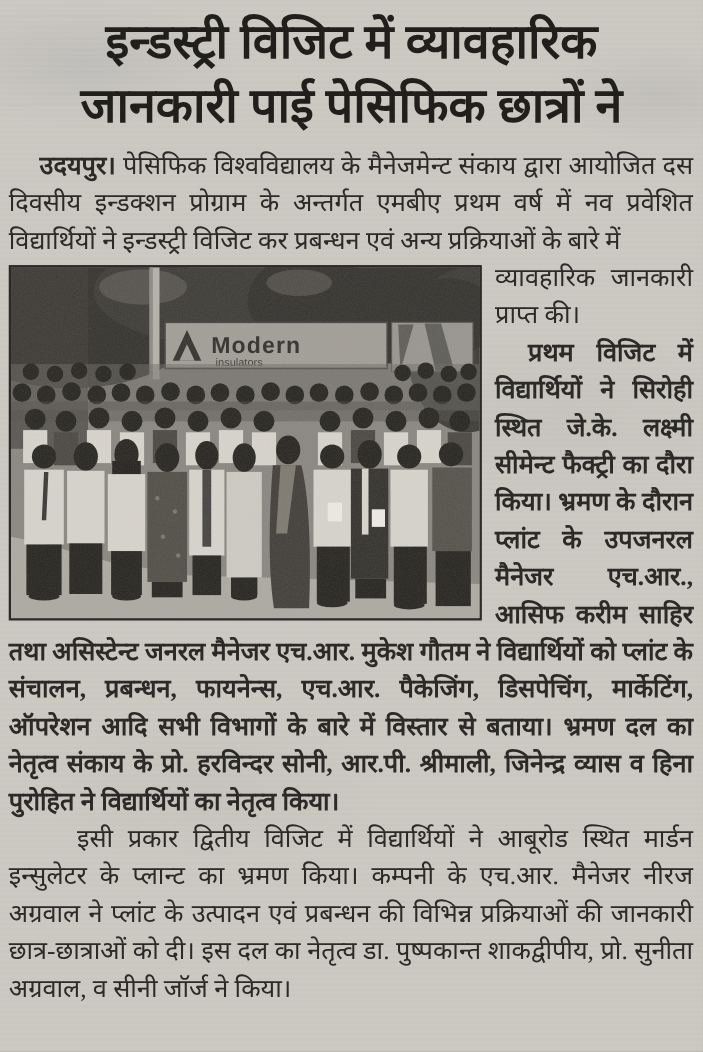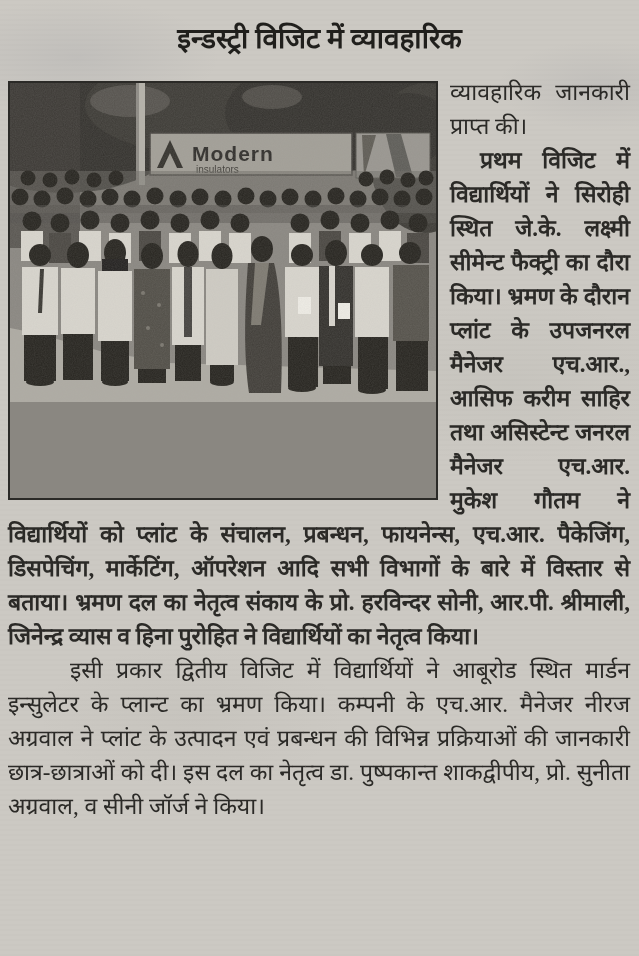--- a/index.html
+++ b/index.html
@@ -14,37 +14,37 @@
       radial-gradient(ellipse 160px 70px at 94% 9%, rgba(100,105,120,.10), transparent 65%),
       radial-gradient(ellipse 300px 140px at 80% 40%, rgba(125,130,120,.07), transparent 60%),
       radial-gradient(ellipse 260px 120px at 30% 75%, rgba(120,118,110,.06), transparent 60%),
       repeating-linear-gradient(0deg, rgba(0,0,0,.012) 0 2px, transparent 2px 5px);
     font-family:"Liberation Serif","DejaVu Serif",serif;
   }
   .headline{
     margin:0;padding:10px 6px 2px 6px;
     text-align:center;
     color:#201f1c;
-    font-size:28px;line-height:58px;font-weight:700;
+    font-size:44px;line-height:58px;font-weight:700;
   }
   .headline .hl{display:block;}
   .article-body{
     padding:6px 9px 0 8px;
     font-size:23px;line-height:34px;
     text-align:justify;
     color:#2b2a27;
   }
   .article-body p{margin:0;}
   .p-lead{text-indent:28px;}
   .p-second{text-indent:30px;font-weight:bold;}
   .p-third{text-indent:62px;}
   .dateline{font-weight:700;}
   .photo-frame{
     float:left;
-    width:430px;height:419px;
+    width:430px;height:323px;
     margin:5px 12px 3px 0;
     border:2px solid #2b2a27;
     background:#8a8781;
     box-sizing:border-box;
   }
   
   .foliage{fill:#34322e;}
   .foliage2{fill:#3d3b36;}
   .foliage-light{fill:#6b6862;}
   .head{fill:#26241f;}
@@ -52,24 +52,26 @@
   .shirtD{fill:#4a4742;}
   .pantsD{fill:#26241f;}
 </style>
 </head>
 <body>
 
 <div class="page">
 
   <h1 class="headline">
     <span class="hl">इन्डस्ट्री विजिट में व्यावहारिक</span>
+    <span class="hl">जानकारी पाई पेसिफिक छात्रों ने</span>
   </h1>
 
   <div class="article-body">
 
+    <p class="p-lead"><span class="dateline">उदयपुर।</span><span> पेसिफिक विश्वविद्यालय के मैनेजमेन्ट संकाय द्वारा आयोजित दस दिवसीय इन्डक्शन प्रोग्राम के अन्तर्गत एमबीए प्रथम वर्ष में नव प्रवेशित विद्यार्थियों ने इन्डस्ट्री विजिट कर प्रबन्धन एवं अन्य प्रक्रियाओं के बारे में</span></p>
 
     <div class="photo-frame">
       <svg width="426" height="319" viewBox="0 0 426 319" xmlns="http://www.w3.org/2000/svg">
         <defs>
           <filter id="grainF" x="0" y="0" width="100%" height="100%">
             <feTurbulence type="fractalNoise" baseFrequency="0.9" numOctaves="2" stitchTiles="stitch"></feTurbulence>
             <feColorMatrix type="matrix" values="0 0 0 0 0.45  0 0 0 0 0.44  0 0 0 0 0.42  0 0 0 0.35 0"></feColorMatrix>
           </filter>
         </defs>
 

